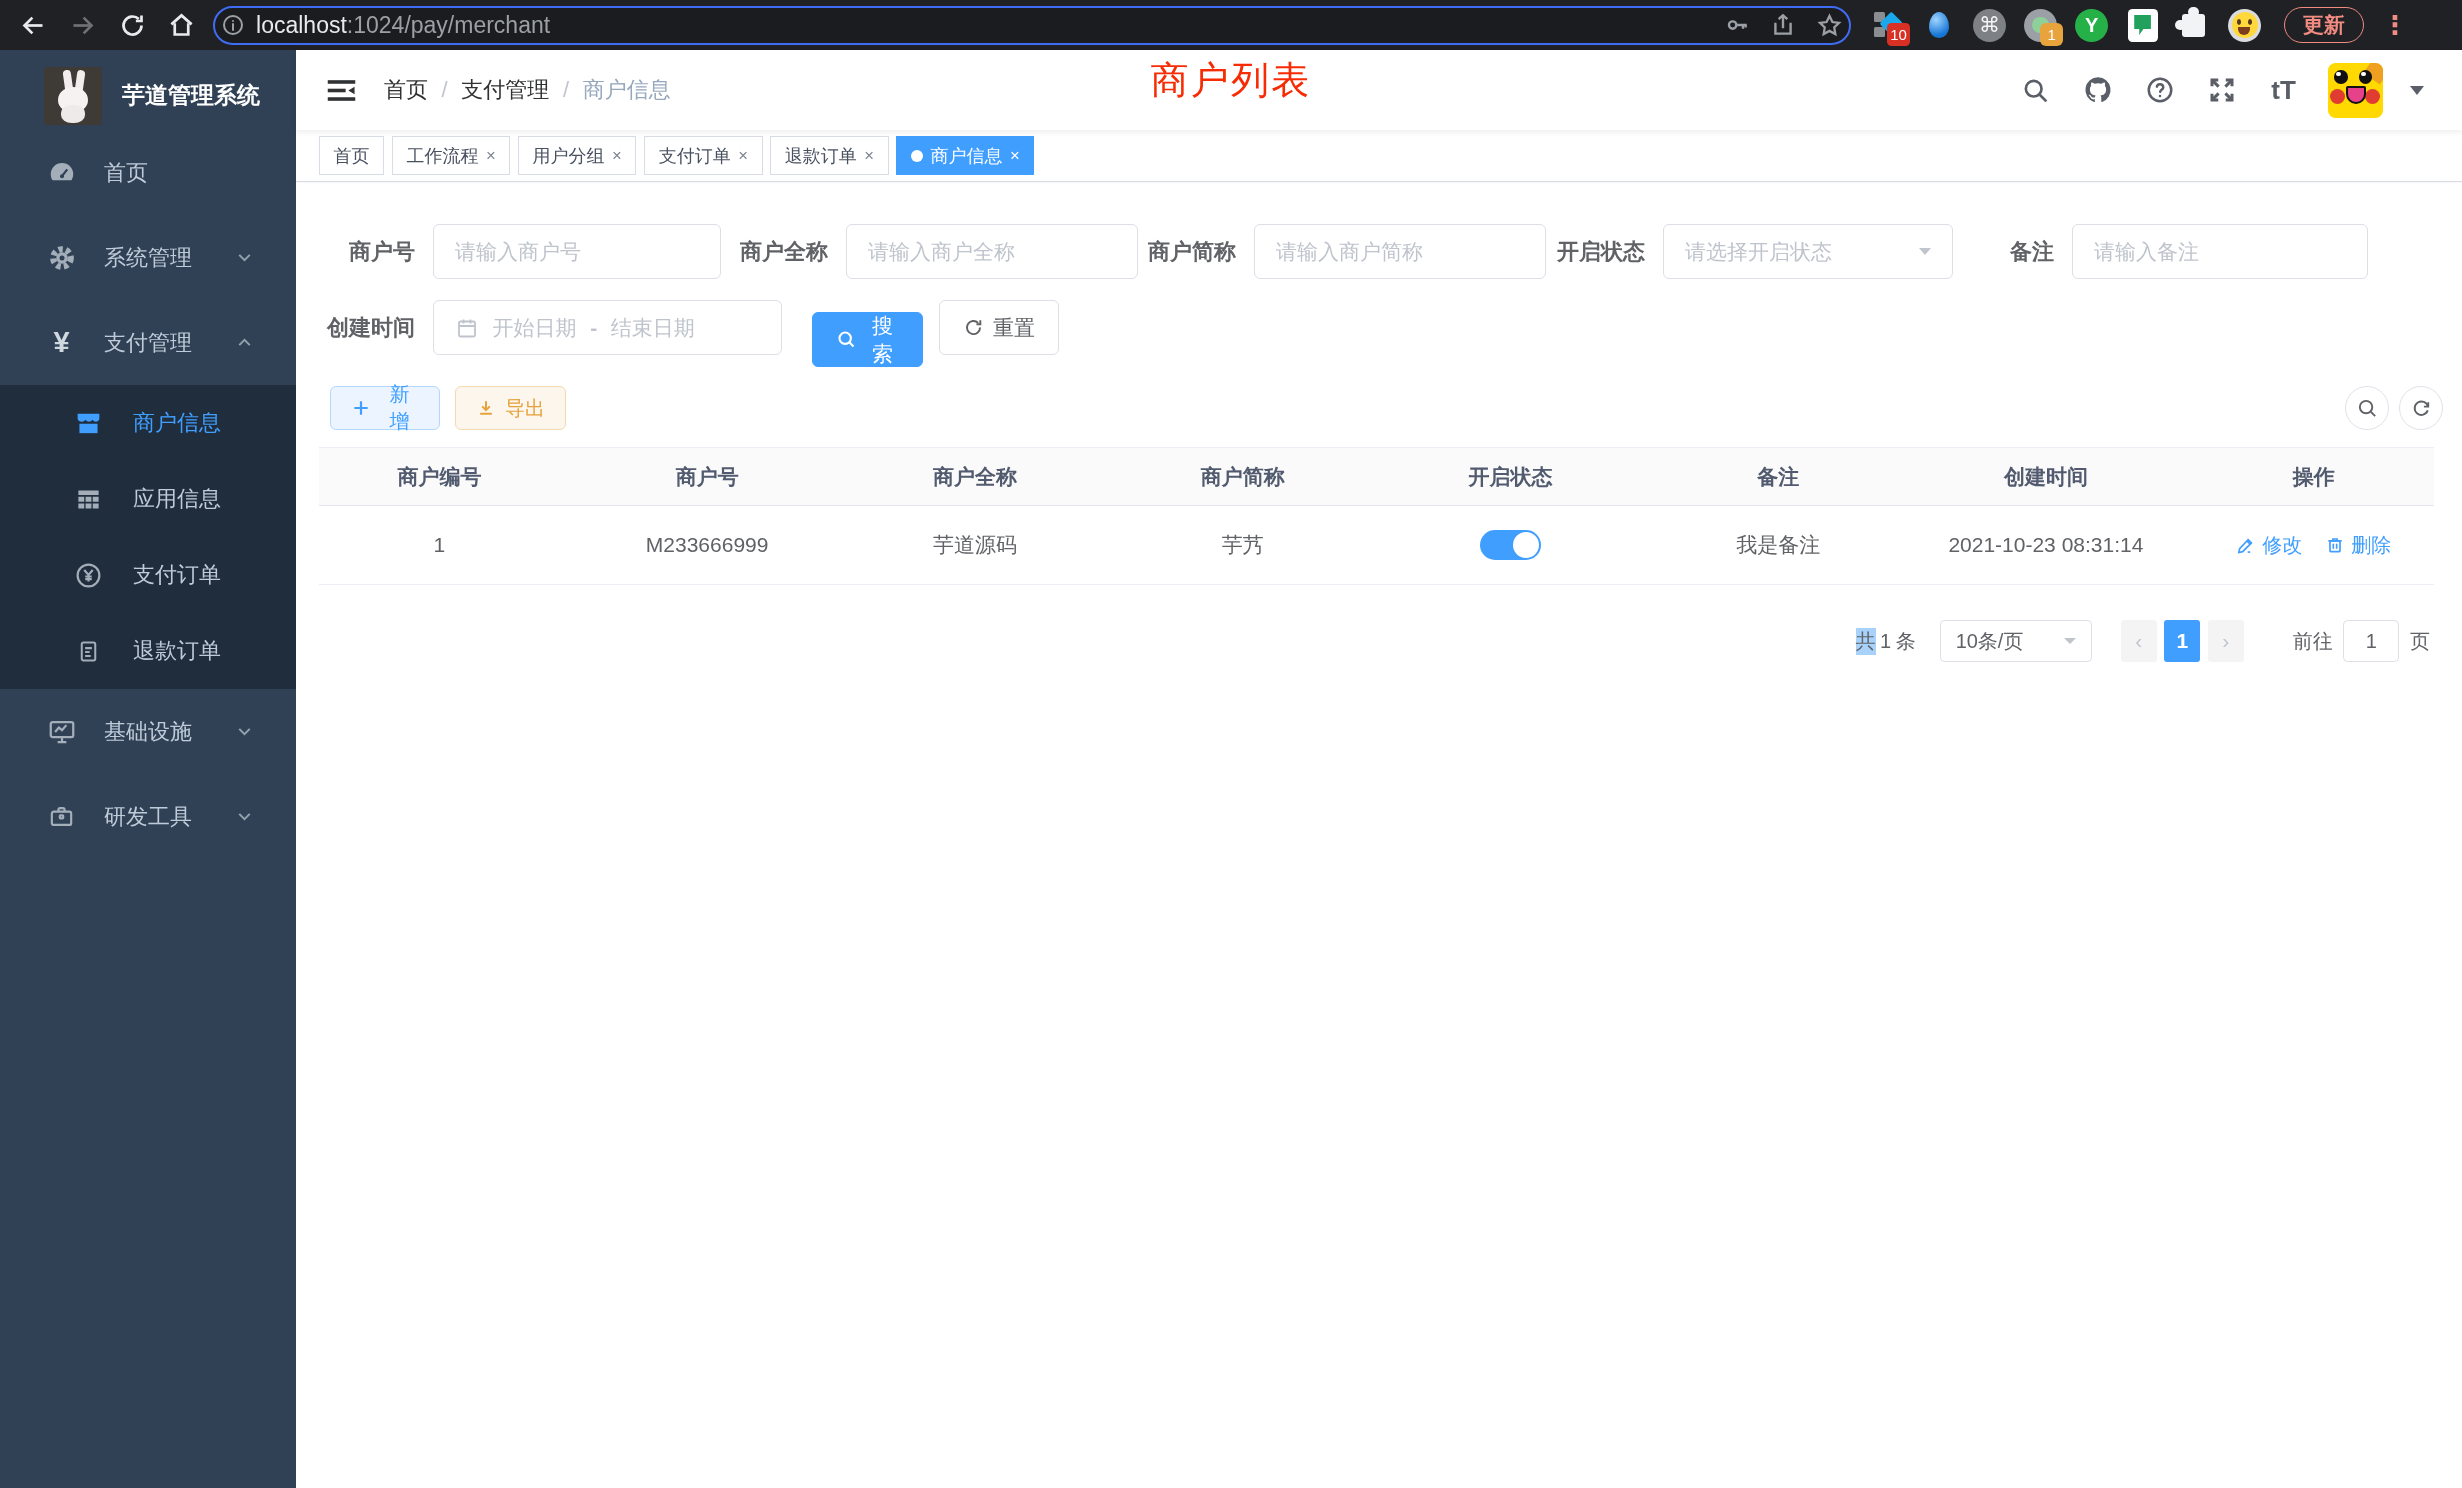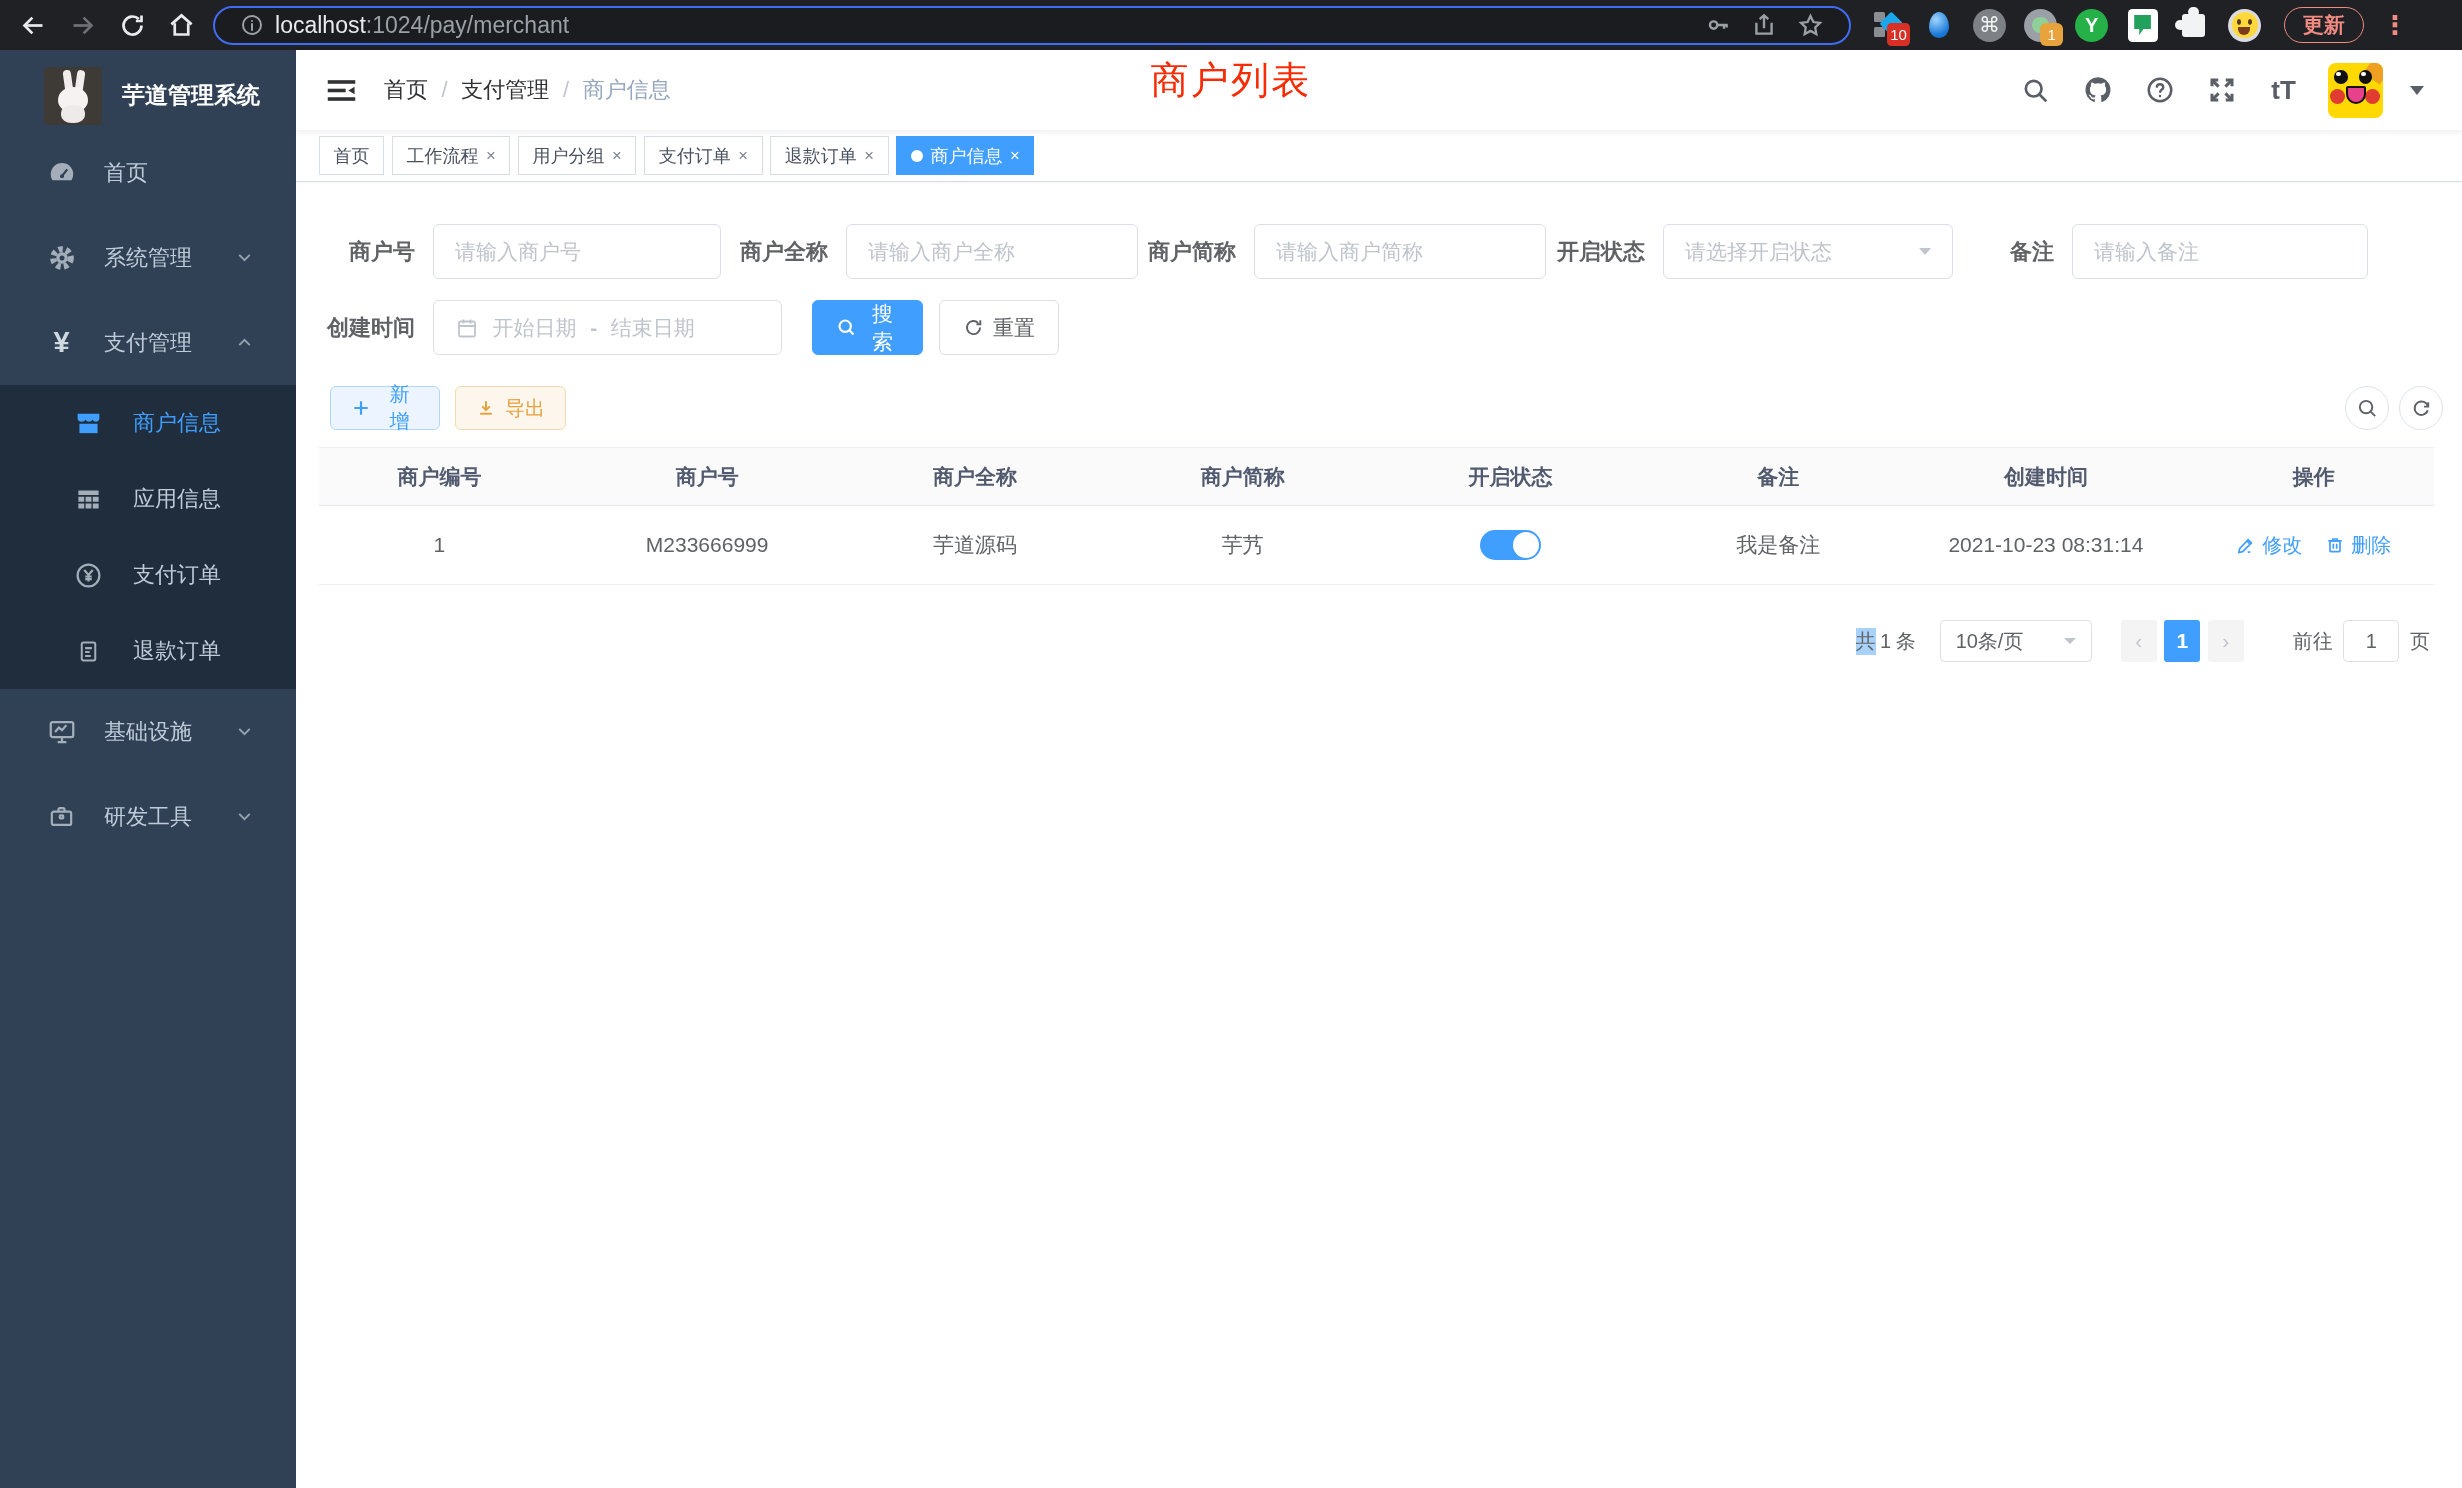--- a/index.html
+++ b/index.html
@@ -6,21 +6,21 @@
   html,body { width:2462px; height:1489px; }
   body { font-family:"Liberation Sans","DejaVu Sans",sans-serif; background:#fff; overflow:hidden; }
   .screen { position:relative; width:2462px; height:1489px; }
 
   
   .chrome { height:50px; background:#202124; display:flex; align-items:center; padding:0 13.6px; gap:7.6px; }
   .chrome .navbtns { display:flex; align-items:center; gap:10.6px; margin-right:4.5px; }
   .cicon { width:39px; height:39px; display:flex; align-items:center; justify-content:center; color:#e8eaed; }
   .cicon.dim { color:#6e7175; }
   .omnibox { width:1638px; height:39px; border-radius:20px; background:#1b1c1f; border:2.3px solid #3f6cf4;
-             display:flex; align-items:center; padding:0 25px; gap:10.6px; }
+             display:flex; align-items:center; padding:0 6px; gap:10.6px; }
   .omnibox .url { font-size:23px; color:#9aa0a6; flex:1; white-space:nowrap; overflow:hidden; }
   .omnibox .url b { color:#e8eaed; font-weight:normal; }
   .omni-right { display:flex; align-items:center; gap:20px; color:#9aa0a6; }
   .exts { display:flex; align-items:center; gap:18px; margin-left:12px; }
   .ext { position:relative; width:33px; height:33px; display:flex; align-items:center; justify-content:center; }
   .badge { position:absolute; bottom:-4.5px; right:-6px; min-width:23px; height:23px; border-radius:4.5px; font-size:15px;
            color:#fff; display:flex; align-items:center; justify-content:center; padding:0 3px; }
   .badge.red { background:#d93025; }
   .badge.orange { background:#e8a33d; border-radius:6px; }
   .ext-blocks { position:relative; width:27px; height:27px; }
@@ -505,21 +505,21 @@
               <svg width="24" height="24" viewBox="0 0 24 24" fill="none" stroke="#bfc4cc" stroke-width="1.8">
                   <rect x="4" y="5.5" width="16" height="15" rx="1.5"></rect>
                   <path d="M8.5 3.5v4M15.5 3.5v4M4 10h16"></path>
                 </svg>
             </span>
             <span class="ph">开始日期</span>
             <span class="dsep">-</span>
             <span class="ph">结束日期</span>
           </span>
         </div>
-        <button class="btn primary" style="position:absolute; left:516px; top:118px; width:111px;">
+        <button class="btn primary" style="position:absolute; left:516px; top:130px; width:111px;">
           <span>
             <svg width="21" height="21" viewBox="0 0 24 24" fill="none" stroke="#fff" stroke-width="2.4">
                 <circle cx="10.5" cy="10.5" r="6.5"></circle>
                 <path d="M15.5 15.5L20 20"></path>
               </svg>
           </span>
           <span>搜索</span>
         </button>
         <button class="btn" style="position:absolute; left:643px; top:118px; width:120px;">
           <span>

